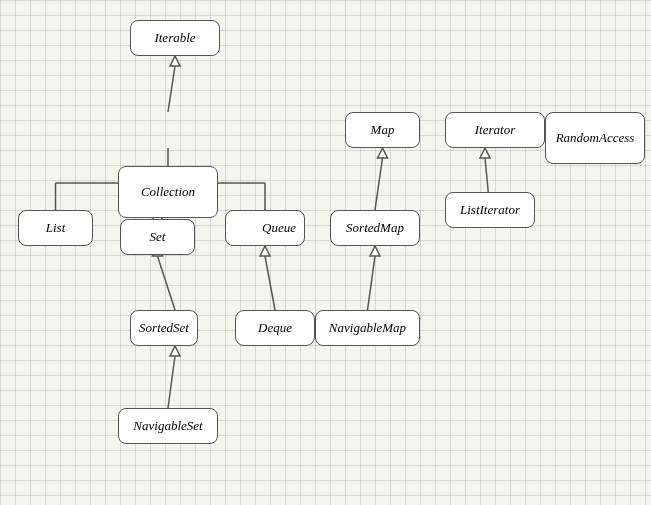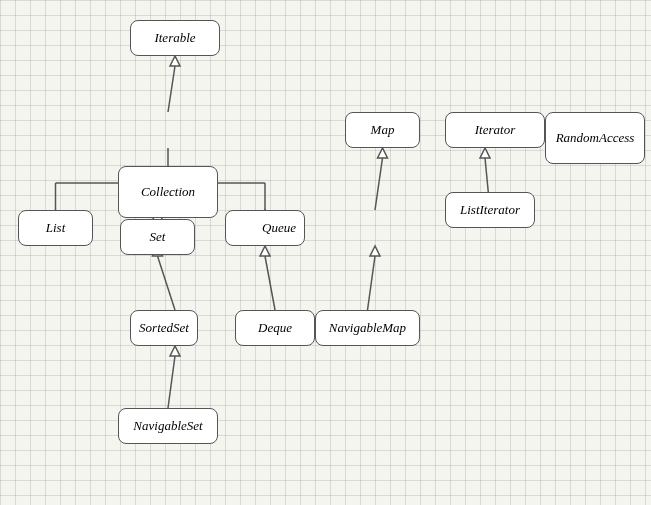--- a/index.html
+++ b/index.html
@@ -84,20 +84,21 @@
       <polygon points="265,210 260,220 270,220" fill="white" stroke="#555" stroke-width="1.5"></polygon>
     </svg>
 
   <div class="watermark"></div>
 <div class="node" style="left: 130px; top: 20px; width: 90px; height: 36px;">Iterable</div>
     <div class="node" style="left: 118px; top: 118px; width: 100px; height: 52px; margin-top: 48px;">Collection</div>
     <div class="node" style="left: 18px; top: 210px; width: 75px; height: 36px;">List</div>
     <div class="node" style="left: 120px; top: 219px; width: 75px; height: 36px;">Set</div>
     <div class="node" style="left: 225px; top: 210px; width: 80px; height: 36px; padding-left: 36px;">Queue</div>
     <div class="node" style="left: 130px; top: 310px; width: 68px; height: 36px;">SortedSet</div>
-    <div class="node" style="left: 235px; top: 310px; width: 80px; height: 36px;">Deque</div>
+    <div class="node" style="left: 235px; top: 310px; width: 80px; height: 36px; border-radius: 9px;">Deque</div>
     <div class="node" style="left: 118px; top: 408px; width: 100px; height: 36px;">NavigableSet</div>
     <div class="node" style="left: 345px; top: 112px; width: 75px; height: 36px;">Map</div>
     <div class="node" style="left: 445px; top: 112px; width: 100px; height: 36px;">Iterator</div>
     <div class="node" style="left: 545px; top: 112px; width: 100px; height: 52px; font-family: Liberation Serif, serif;">RandomAccess</div>
+    <div class="node" style="left: 330px; top: 210px; width: 90px; height: 36px;">SortedMap</div>
     <div class="node" style="left: 445px; top: 192px; width: 90px; height: 36px;">ListIterator</div>
     <div class="node" style="left: 315px; top: 310px; width: 105px; height: 36px;">NavigableMap</div>
   </div>
 
 </body></html>

